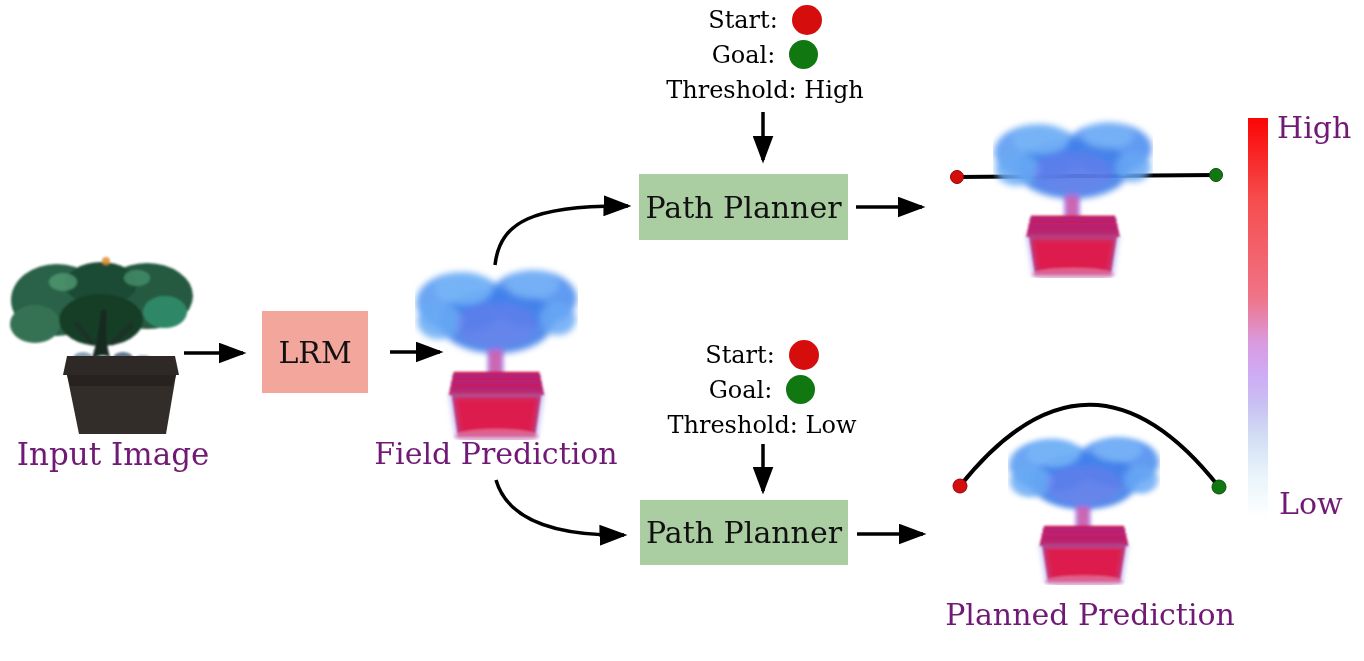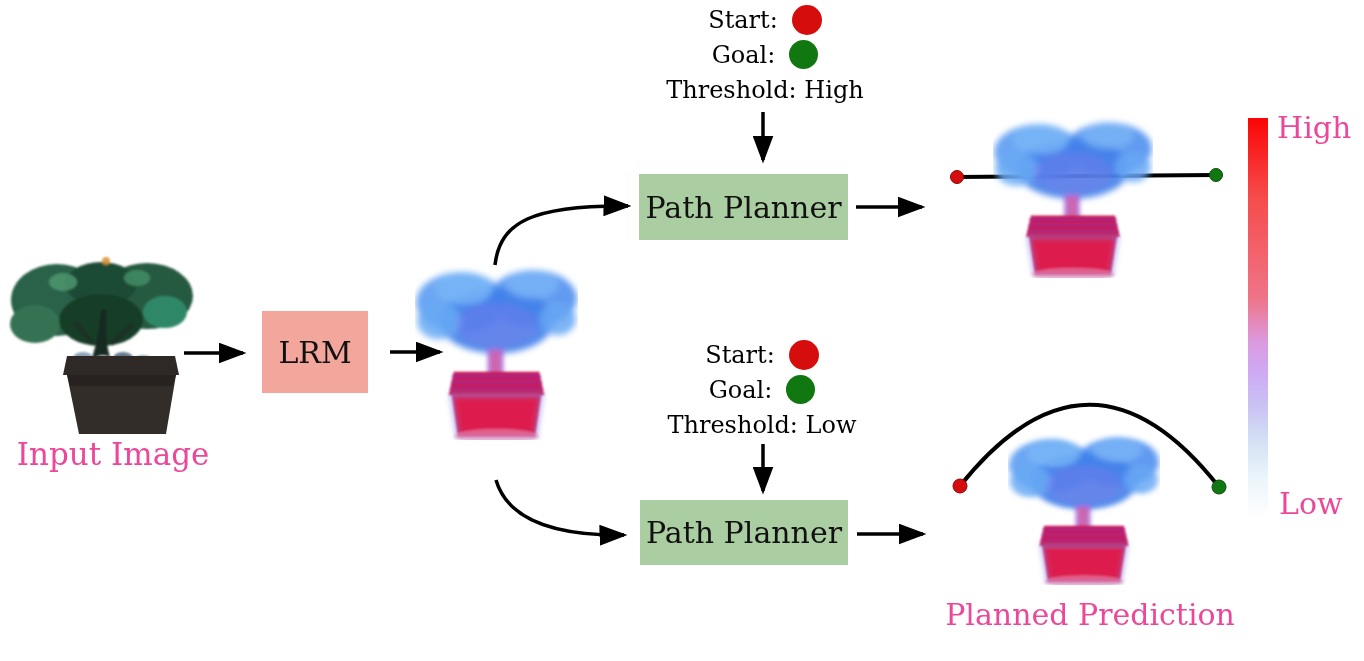--- a/index.html
+++ b/index.html
@@ -2,21 +2,21 @@
 <html style="--lrm-box: #f2a69c; --planner-box: #abcda2; --start-dot: #d60d0d; --goal-dot: #117711; --arrow: #000000; --field-canopy: #4f90f0; --field-pot: #dd1f4e; --colorbar-top: #fb0505; --colorbar-bottom: #ffffff;"><head>
 <meta charset="utf-8">
 <style>
   html,body{margin:0;padding:0;background:#ffffff;}
   .canvas{
     position:relative;width:1364px;height:661px;background:#ffffff;overflow:hidden;
     font-family:"DejaVu Serif", serif;color:#000;
   }
   .abs{position:absolute;}
   .serif-label{
-    position:absolute;font-family:"DejaVu Serif",serif;font-size:30px;color:#ec4899;
+    position:absolute;font-family:"DejaVu Serif",serif;font-size:30px;color:#701a75;
     text-align:center;white-space:nowrap;line-height:1.1;
   }
   .node-box{
     position:absolute;display:flex;align-items:center;justify-content:center;
     font-family:"DejaVu Serif",serif;font-size:30px;color:#111;
   }
   .lrm-box{left:262px;top:311px;width:106px;height:82px;background:var(--lrm-box,#f2a69c);}
   .planner-box-top{left:639px;top:174px;width:209px;height:66px;background:var(--planner-box,#abcda2);}
   .planner-box-bottom{left:640px;top:500px;width:208px;height:65px;background:var(--planner-box,#abcda2);}
   .legend{
@@ -119,20 +119,21 @@
   </svg>
   <div class="serif-label" style="left:8px;top:437px;width:210px;font-size:31px;">Input Image</div>
 
   <div class="node-box lrm-box">
     <span>LRM</span>
   </div>
 
   <svg class="abs" style="left:415px;top:262px;" width="163" height="178" viewBox="0 0 160 175" preserveAspectRatio="none">
     <use href="#density-plant"></use>
   </svg>
+  <div class="serif-label" style="left:361px;top:437px;width:270px;">Field Prediction</div>
 
   <div class="legend legend-top">
     <div class="legend-row">
       <span>Start:</span>
       <span class="dot red"></span>
     </div>
     <div class="legend-row">
       <span>Goal:</span>
       <span class="dot green"></span>
     </div>

